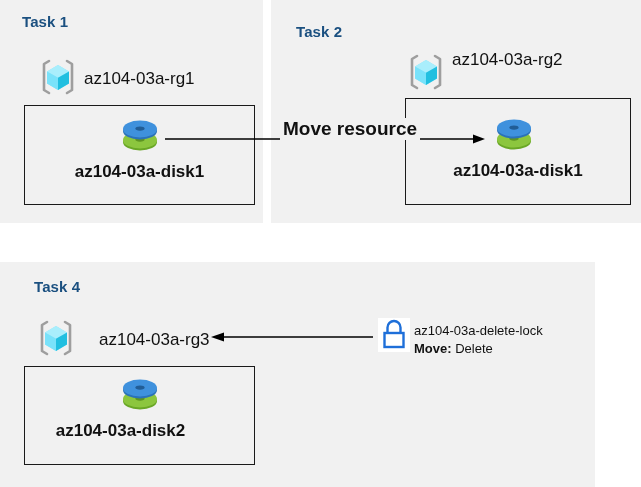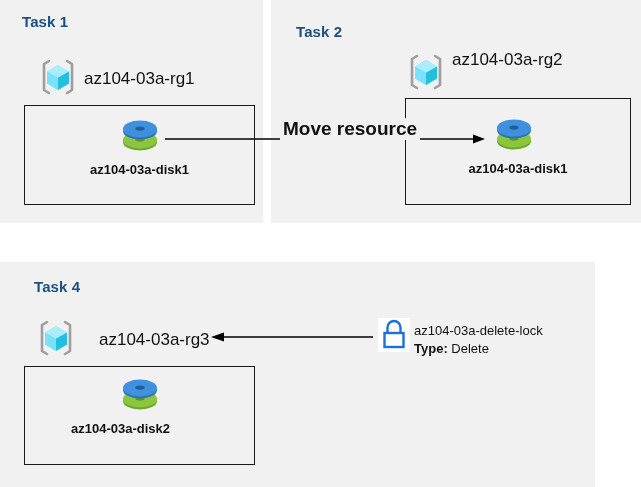--- a/index.html
+++ b/index.html
@@ -66,21 +66,21 @@
   
   .res-label {
     position: absolute;
     font-size: 17px;
     font-weight: normal;
     color: #111111;
     white-space: nowrap;
   }
   .disk-label {
     position: absolute;
-    font-size: 13px;
+    font-size: 17px;
     font-weight: bold;
     color: #111111;
     white-space: nowrap;
     text-align: center;
   }
   .arrow-label {
     position: absolute;
     font-size: 19px;
     font-weight: bold;
     color: #111111;
@@ -227,15 +227,15 @@
 <div class="lock-icon" style="left:378px; top:318px;">
   <svg viewBox="0 0 32 34" xmlns="http://www.w3.org/2000/svg">
     <path d="M9.5 15 L9.5 9.5 A6.5 6.5 0 0 1 22.5 9.5 L22.5 15" fill="none" stroke="#1e6fd9" stroke-width="2.4"></path>
     <rect x="6.5" y="15" width="19" height="14" fill="none" stroke="#1e6fd9" stroke-width="2.4"></rect>
   </svg>
 </div>
 
 <div class="lock-name" style="left:414px; top:323px;">az104-03a-delete-lock</div>
 
 <div class="lock-type" style="left:414px; top:341px;">
-  <b>Type:</b>
+  <b>Move:</b>
   <span>Delete</span>
 </div>
 
 </body></html>

